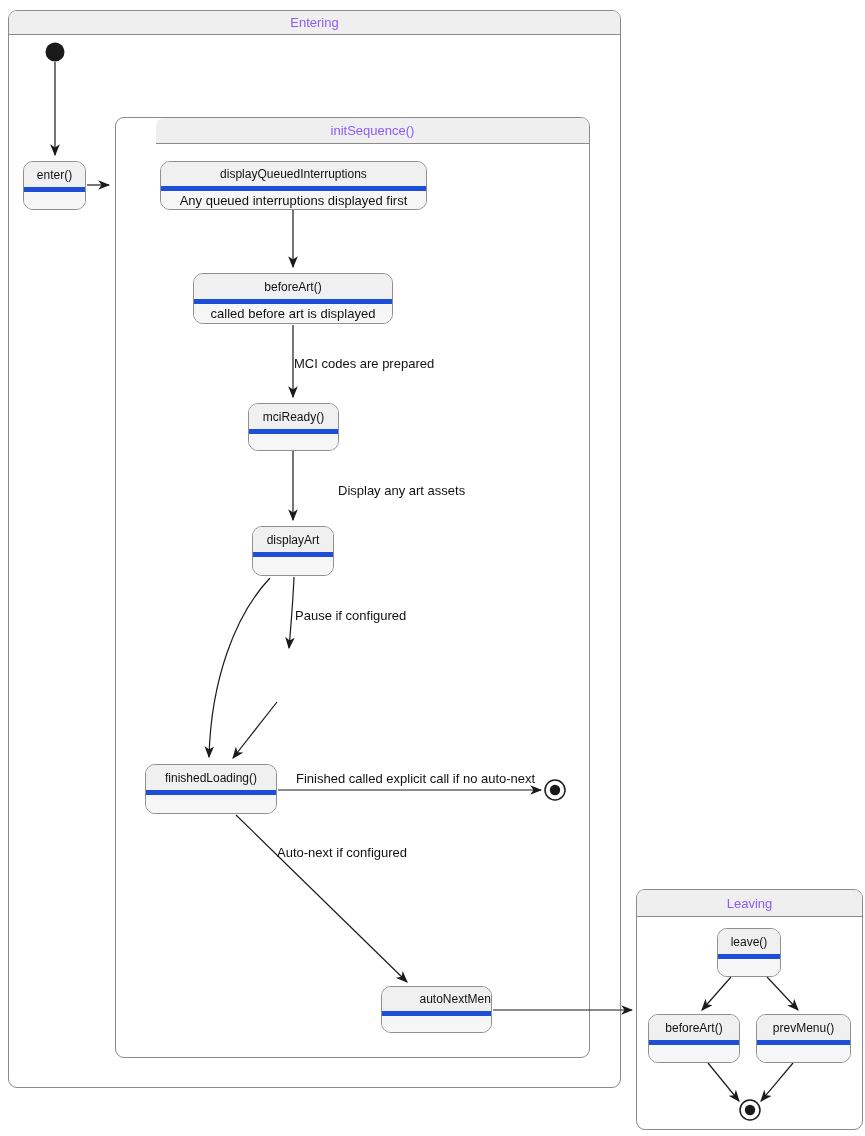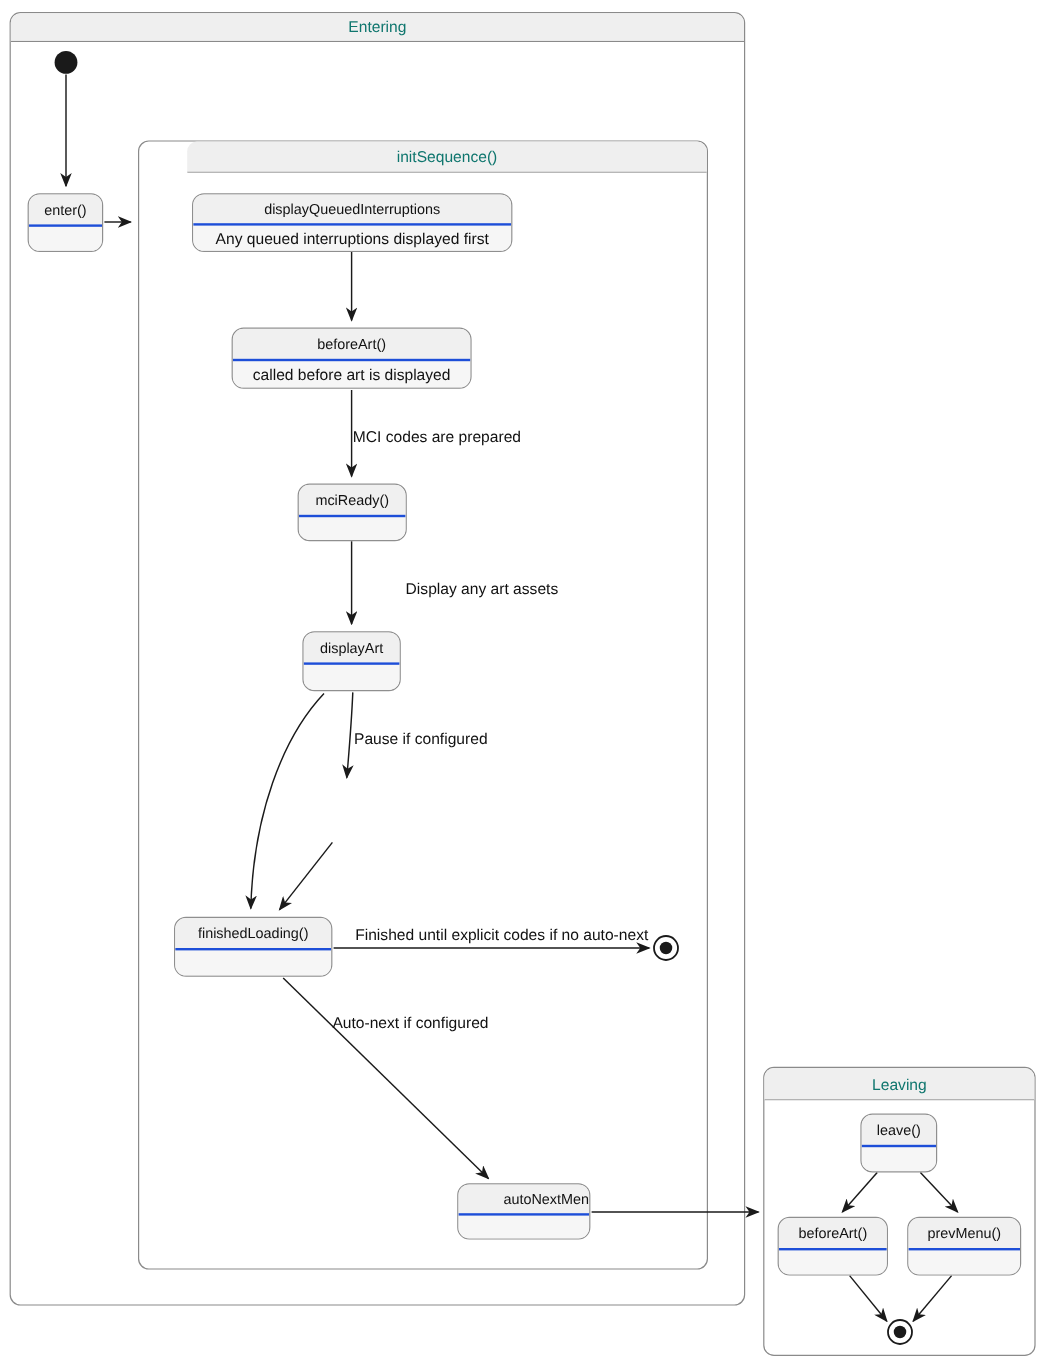--- a/index.html
+++ b/index.html
@@ -21,42 +21,42 @@
     border-radius: 9px;
     background: transparent;
     box-sizing: border-box;
   }
   .container-header {
     background: #efefef;
     border-bottom: 1px solid #8a8a8a;
     border-radius: 8px 8px 0 0;
     display: flex; align-items: center; justify-content: center;
     font-size: 13px;
-    color: #0f766e;
+    color: #8b5cf6;
   }
   
   .state {
     position: absolute;
     border: 1px solid #8f8f8f;
     border-radius: 10px;
     background: #f8f8f8;
     box-sizing: border-box;
     display: flex; flex-direction: column;
     overflow: hidden;
   }
   .state-title {
     flex: 0 0 25px;
     background: #f0f0f0;
     display: flex; align-items: center; justify-content: center;
     font-size: 12px;
     white-space: nowrap;
   }
   .state-body {
     flex: 1;
-    border-top: 2px solid #1d4ed8;
+    border-top: 5px solid #1d4ed8;
     background: #f6f6f6;
     display: flex; align-items: center; justify-content: center;
     font-size: 13px;
     white-space: nowrap;
     padding: 0 4px;
   }
   .edge-label {
     position: absolute;
     font-size: 13px;
     color: #111111;
@@ -182,16 +182,16 @@
   </div>
 
   <div class="state" style="left:756px; top:1014px; width:95px; height:49px;">
     <div class="state-title">prevMenu()</div>
     <div class="state-body"></div>
   </div>
 
   <span class="edge-label" style="left:294px; top:356px;">MCI codes are prepared</span>
   <span class="edge-label" style="left:294px; top:483px;margin-left:44px;">Display any art assets</span>
   <span class="edge-label" style="left:295px; top:608px;">Pause if configured</span>
-  <span class="edge-label" style="left:296px; top:771px;">Finished until explicit codes if no auto-next</span>
+  <span class="edge-label" style="left:296px; top:771px;">Finished called explicit call if no auto-next</span>
   <span class="edge-label" style="left:277px; top:845px;">Auto-next if configured</span>
 
 </div>
 
 </body></html>

